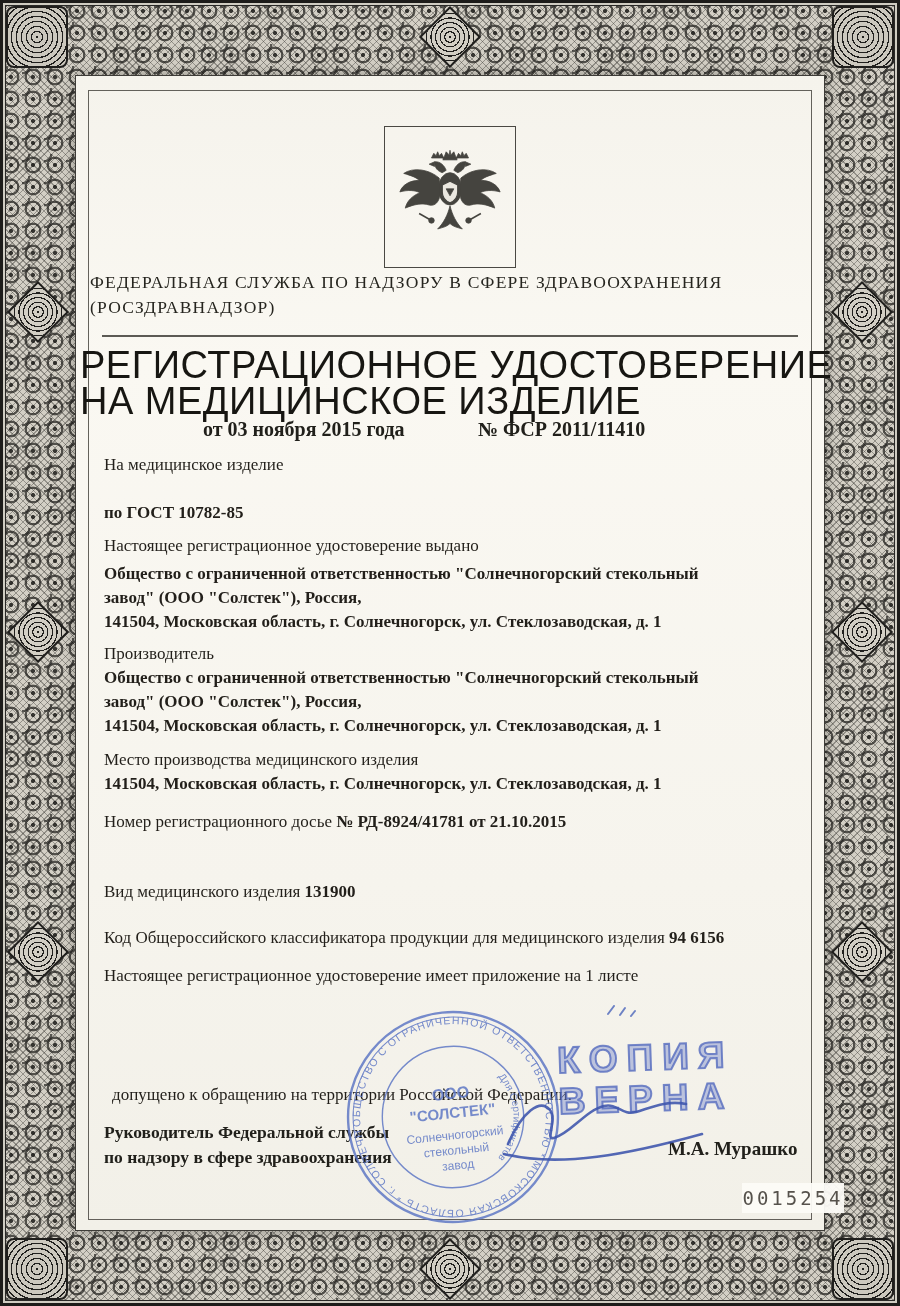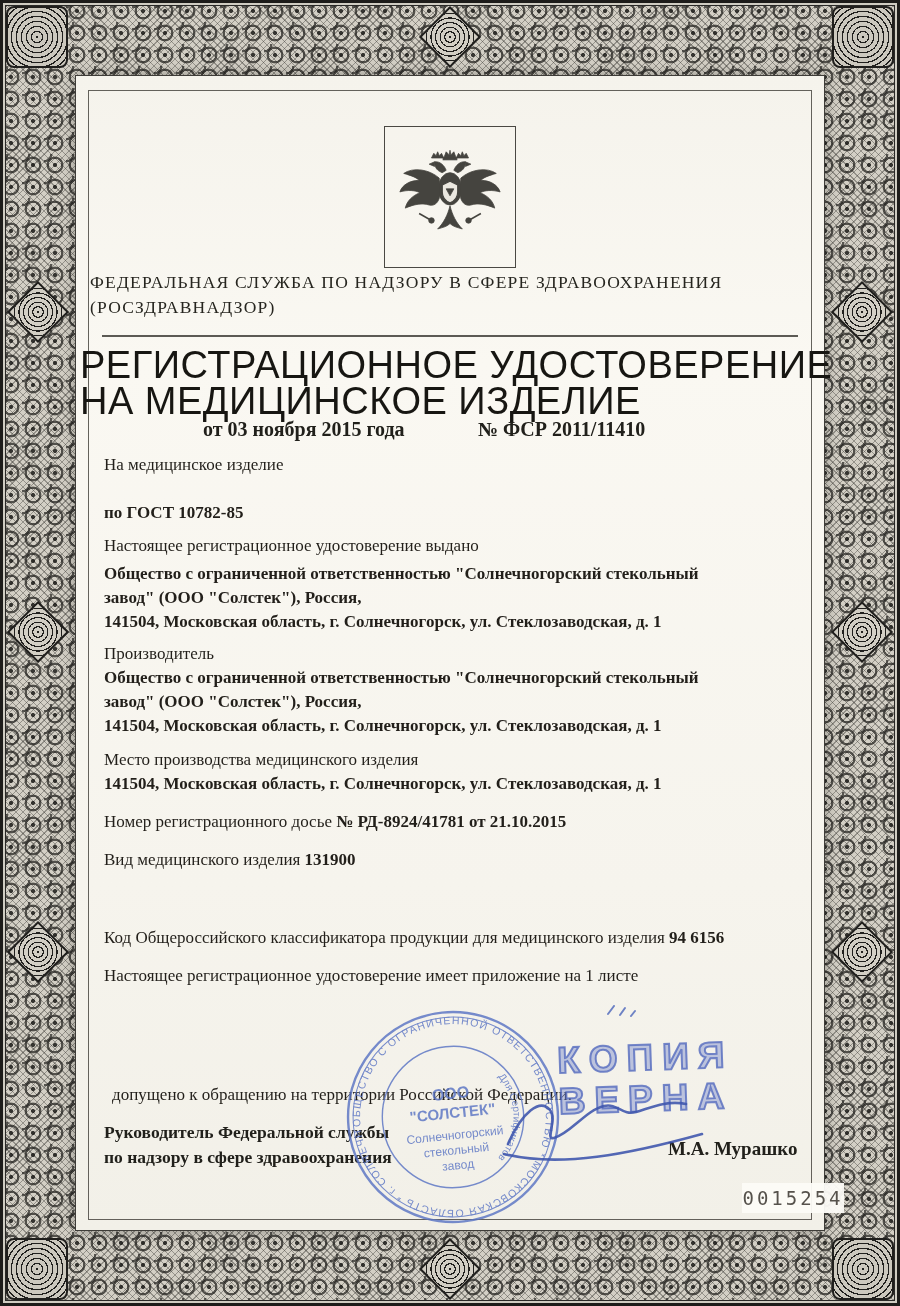--- a/index.html
+++ b/index.html
@@ -140,21 +140,21 @@
     <div class="line" style="top:644px">Производитель</div>
     <div class="line b" style="top:668px">Общество с ограниченной ответственностью "Солнечногорский стекольный</div>
     <div class="line b" style="top:692px">завод" (ООО "Солстек"), Россия,</div>
     <div class="line b" style="top:716px">141504, Московская область, г. Солнечногорск, ул. Стеклозаводская, д. 1</div>
 
     <div class="line" style="top:750px">Место производства медицинского изделия</div>
     <div class="line b" style="top:774px">141504, Московская область, г. Солнечногорск, ул. Стеклозаводская, д. 1</div>
 
     <div class="line" style="top:812px"><span>Номер регистрационного досье </span><span class="b">№ РД-8924/41781 от 21.10.2015</span></div>
 
-    <div class="line" style="top:850px"><span>Вид медицинского изделия </span><span class="b">131900</span></div>
+    <div class="line" style="top:882px"><span>Вид медицинского изделия </span><span class="b">131900</span></div>
 
 
     <div class="line" style="top:928px"><span>Код Общероссийского классификатора продукции для медицинского изделия </span><span class="b">94 6156</span></div>
 
     <div class="line" style="top:966px">Настоящее регистрационное удостоверение имеет приложение на 1 листе</div>
 
     <div class="line indent" style="top:1085px">допущено к обращению на территории Российской Федерации.</div>
     <div class="signer" style="top:1147px">по надзору в сфере здравоохранения</div>
     <div class="signer" style="top:1122px">Руководитель Федеральной службы</div>
     <div class="signer-name">М.А. Мурашко</div>

